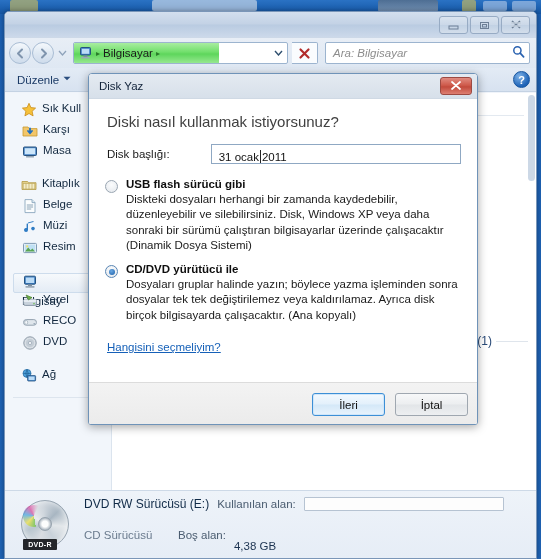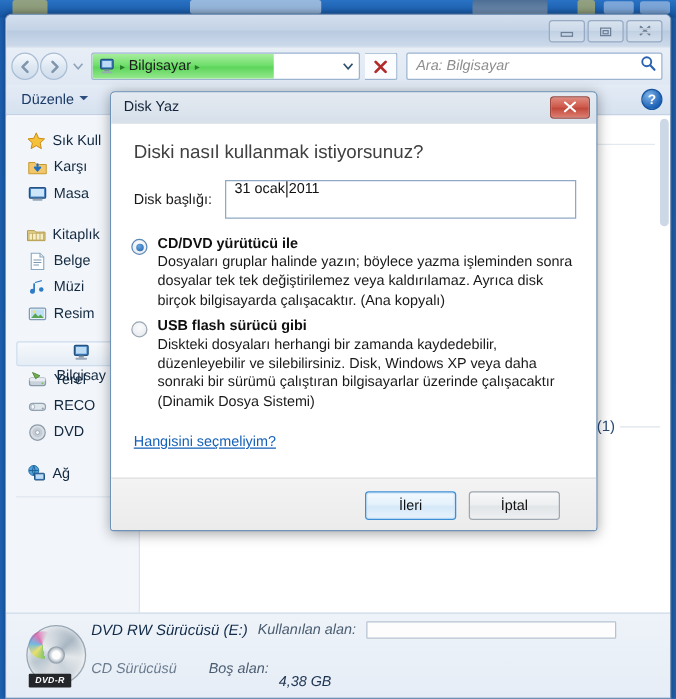--- a/index.html
+++ b/index.html
@@ -126,21 +126,21 @@
   
   .body {
     position:absolute; left:0; top:81px; right:0; bottom:68px;
     display:flex; background:#fff;
   }
   .sidebar {
     width:107px; background:#f2f6fb; border-right:1px solid #dbe4ee;
     padding:9px 0 0 0; font-size:11.5px; color:#123; overflow:hidden;
   }
   .sb-item {
-    height:21px; display:flex; align-items:center; gap:5px;
+    height:21px; display:flex; align-items:flex-start; gap:5px;
     padding-left:16px; white-space:nowrap; color:#12283f;
   }
   .sb-item.child { padding-left:17px; }
   .sb-item.selected {
     background:linear-gradient(180deg,#f6f9fc,#e4ecf5);
     border:1px solid #cddcec; border-radius:2px;
     margin:0 2px 0 8px; padding-left:8px; height:20px;flex-direction:column;
   }
   .sb-gap { height:12px; }
   .sb-sep { height:1px; background:#dde5ee; margin:8px 8px 8px 8px; }
@@ -161,21 +161,21 @@
   .scrollgrip {
     position:absolute; right:1px; top:2px; width:7px; height:86px;
     background:#ccd8e6; border-radius:4px;
   }
 
   
   .statusbar {
     position:absolute; left:0; right:0; bottom:0; height:68px;
     background:linear-gradient(180deg,#eef3f9 0%,#e6edf6 100%);
     border-top:1px solid #cdd9e7;
-    display:flex; align-items:center; padding:0 0 0 14px; gap:2px;font-style:italic;
+    display:flex; align-items:center; padding:0 0 0 14px; gap:13px;
   }
   .disc {
     width:52px; height:52px; position:relative; flex:0 0 52px;
   }
   .disc .platter {
     position:absolute; left:2px; top:1px; width:48px; height:48px; border-radius:50%;
     background:
       conic-gradient(from 200deg,#d9dde2,#b9c6cf,#e8ebee,#cfd6dd,#a8b6c2,#e3e7ea,#c9d2da,#d9dde2);
     border:1px solid #9aa7b3;
     box-shadow:inset 0 0 6px rgba(255,255,255,.8);
@@ -234,23 +234,24 @@
     background:linear-gradient(180deg,#e08b80 0%,#cf5b4c 45%,#c24a3c 55%,#dd7f72 100%);
     display:flex; align-items:center; justify-content:center; color:#fff;
   }
   .dlg-body { background:#fff; height:327px; position:relative; padding:12px 16px 0 16px; }
   .dlg-heading {
     font-size:15px; color:#404040; margin:2px 0 14px 2px; font-weight:normal;
   }
   .field-row { display:flex; align-items:center; gap:10px; margin:0 0 14px 2px; }
   .field-label { font-size:11.5px; color:#1a1a1a;text-align:right; }
   .field-input {
-    flex:1; height:31px; border:1px solid #8fa8c3; background:#fff;
-    font-size:11.5px; color:#111; display:flex; align-items:flex-start; padding-left:7px;
+    flex:1; height:20px; border:1px solid #8fa8c3; background:#fff;
+    font-size:11.5px; color:#111; display:flex; align-items:flex-end; padding-left:7px;
     position:relative;
+    margin-left:31px;
   }
   .caret {
     display:inline-block; width:1px; height:13px; background:#222; margin:0 1px;
     vertical-align:-2px;
   }
   .opt { display:flex; gap:8px; margin-bottom:6px; }
   .radio {
     width:13px; height:13px; border-radius:50%; flex:0 0 13px; margin-top:2px;
     border:1px solid #9aa6b2;
     background:radial-gradient(circle at 50% 35%, #fbfcfd, #e3e7ec);
@@ -265,21 +266,21 @@
   .opt-title { font-size:11.5px; font-weight:bold; color:#0f0f0f; margin-bottom:2px; }
   .opt-desc { font-size:11.5px; color:#1a1a1a; line-height:1.33; }
   .dlg-link {
     font-size:11.5px; color:#1560b8; text-decoration:underline; margin:12px 0 0 2px;
     display:inline-block;
   }
   .dlg-footer {
     position:absolute; left:0; right:0; bottom:0; height:44px;
     background:linear-gradient(180deg,#f3f3f3,#ebebeb);
     border-top:1px solid #dcdcdc;
-    display:flex; align-items:center; justify-content:flex-end; gap:10px; padding-right:29px;
+    display:flex; align-items:center; justify-content:flex-end; gap:10px; padding-right:9px;
   }
   .btn {
     min-width:73px; height:23px; border-radius:3px;
     font-size:11.5px; color:#111;
     display:flex; align-items:center; justify-content:center;
     border:1px solid #9fa7b0;
     background:linear-gradient(180deg,#f7f8f9 0%,#eceef0 48%,#e2e5e8 52%,#edeff1 100%);
   }
   .btn.default {
     border:1px solid #3c8fd6;
@@ -577,36 +578,36 @@
 
     <div class="field-row">
       <span class="field-label">Disk başlığı:</span>
       <span class="field-input">
           <span>31 ocak </span>
           <span class="caret"></span>
           <span>2011</span>
         </span>
     </div>
 
+    <div class="opt">
+      <span class="radio"></span>
+      <span class="opt-txt">
+        <span class="opt-title" style="display:block">USB flash sürücü gibi</span>
+        <span class="opt-desc" style="display:block">Diskteki dosyaları herhangi bir zamanda kaydedebilir, düzenleyebilir ve silebilirsiniz. Disk, Windows XP veya daha sonraki bir sürümü çalıştıran bilgisayarlar üzerinde çalışacaktır (Dinamik Dosya Sistemi)</span>
+      </span>
+    </div>
+
     <div class="opt" style="margin-top:10px">
       <span class="radio on"></span>
       <span class="opt-txt">
         <span class="opt-title" style="display:block">CD/DVD yürütücü ile</span>
         <span class="opt-desc" style="display:block">Dosyaları gruplar halinde yazın; böylece yazma işleminden sonra dosyalar tek tek değiştirilemez veya kaldırılamaz. Ayrıca disk birçok bilgisayarda çalışacaktır. (Ana kopyalı)</span>
       </span>
     </div>
 
-    <div class="opt">
-      <span class="radio"></span>
-      <span class="opt-txt">
-        <span class="opt-title" style="display:block">USB flash sürücü gibi</span>
-        <span class="opt-desc" style="display:block">Diskteki dosyaları herhangi bir zamanda kaydedebilir, düzenleyebilir ve silebilirsiniz. Disk, Windows XP veya daha sonraki bir sürümü çalıştıran bilgisayarlar üzerinde çalışacaktır (Dinamik Dosya Sistemi)</span>
-      </span>
-    </div>
-
     <a class="dlg-link" href="#">Hangisini seçmeliyim?</a>
 
     <div class="dlg-footer">
       <div class="btn default">İleri</div>
       <div class="btn">İptal</div>
     </div>
   </div>
 </div>
 
 </body></html>

